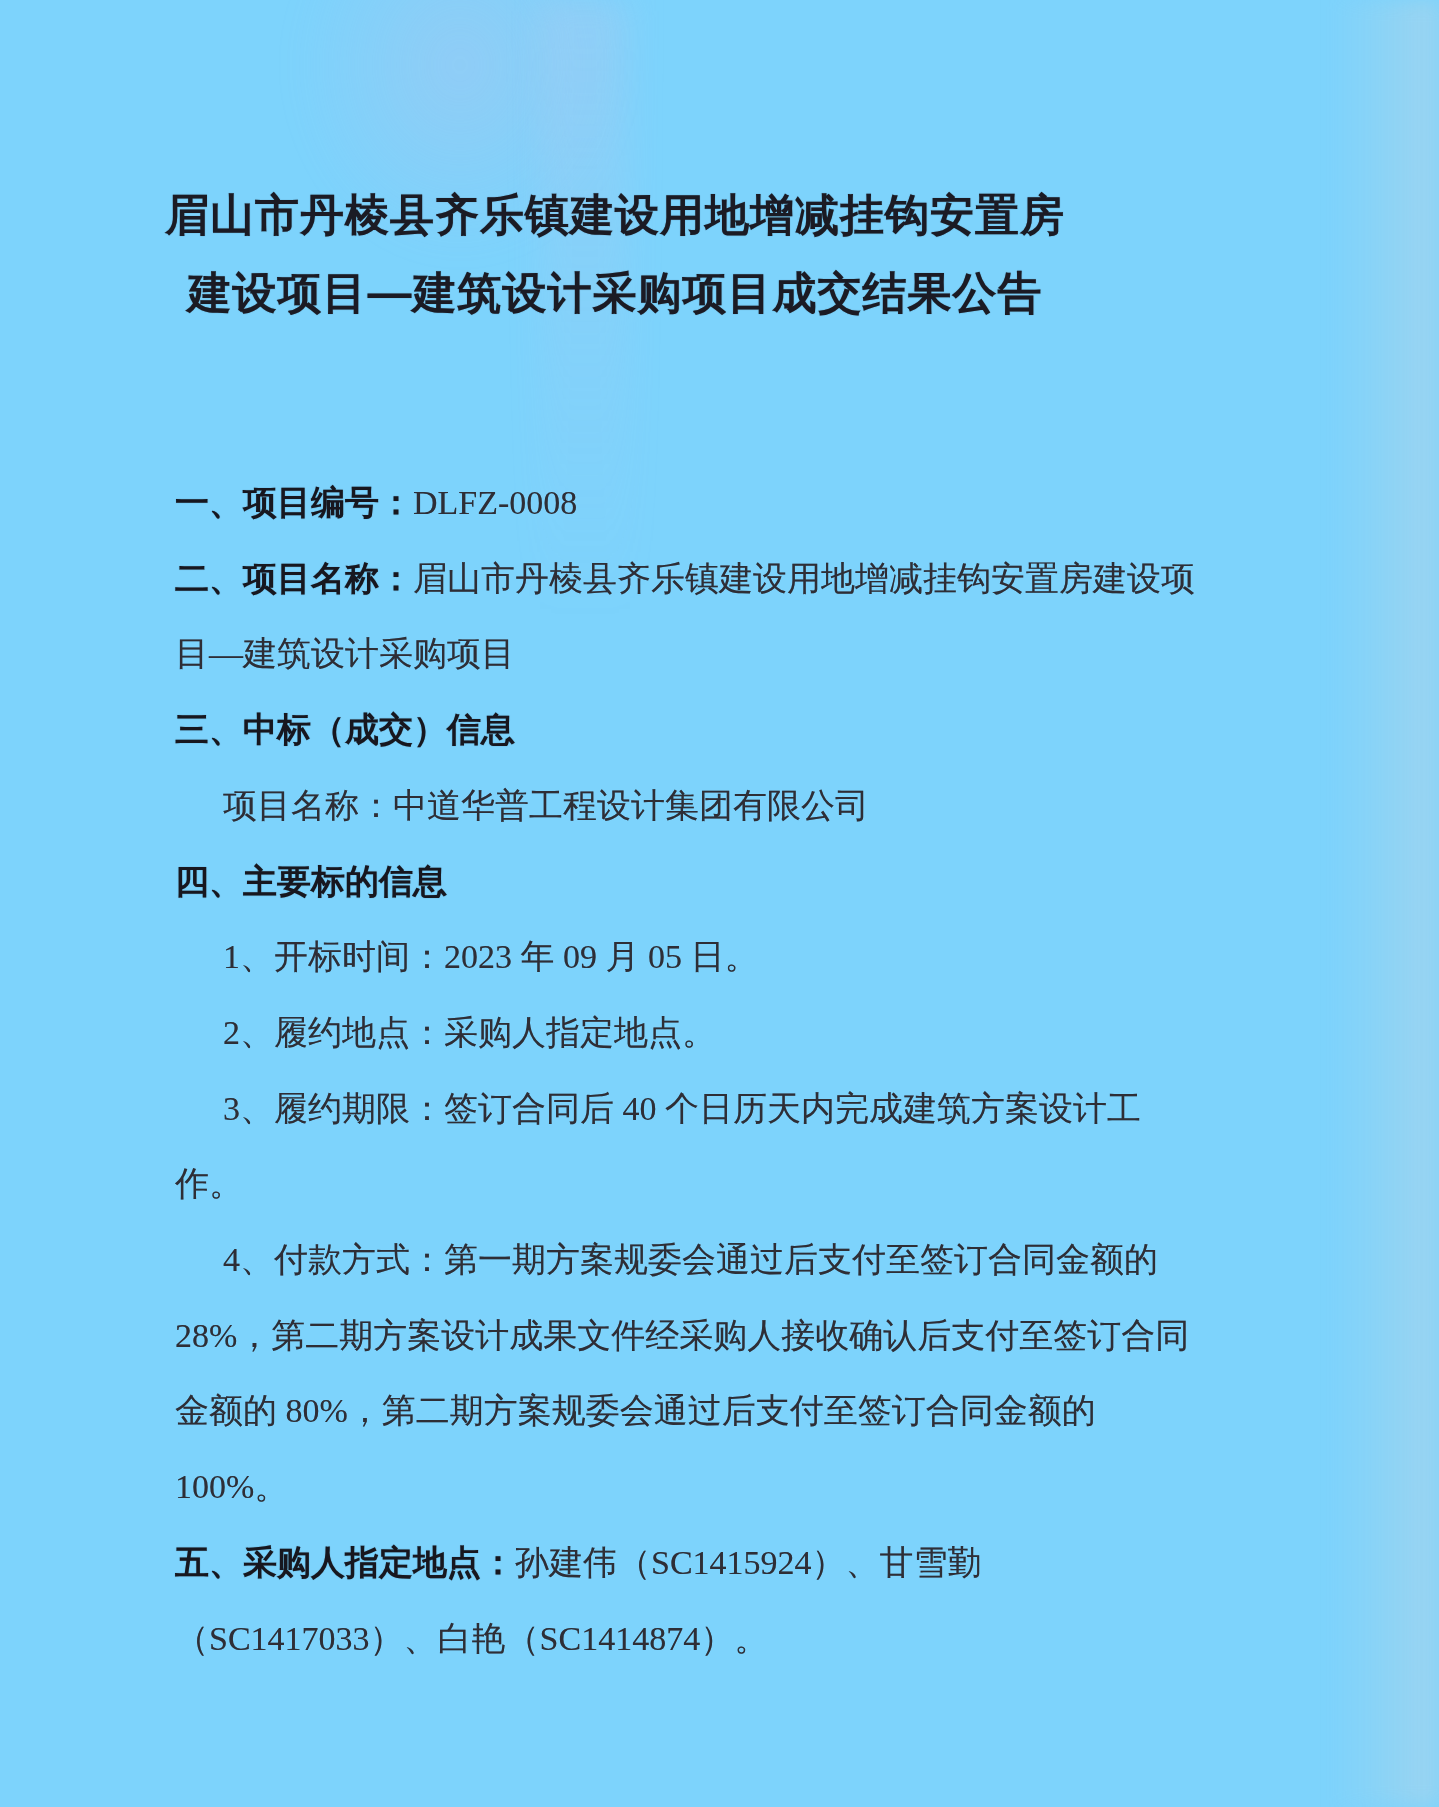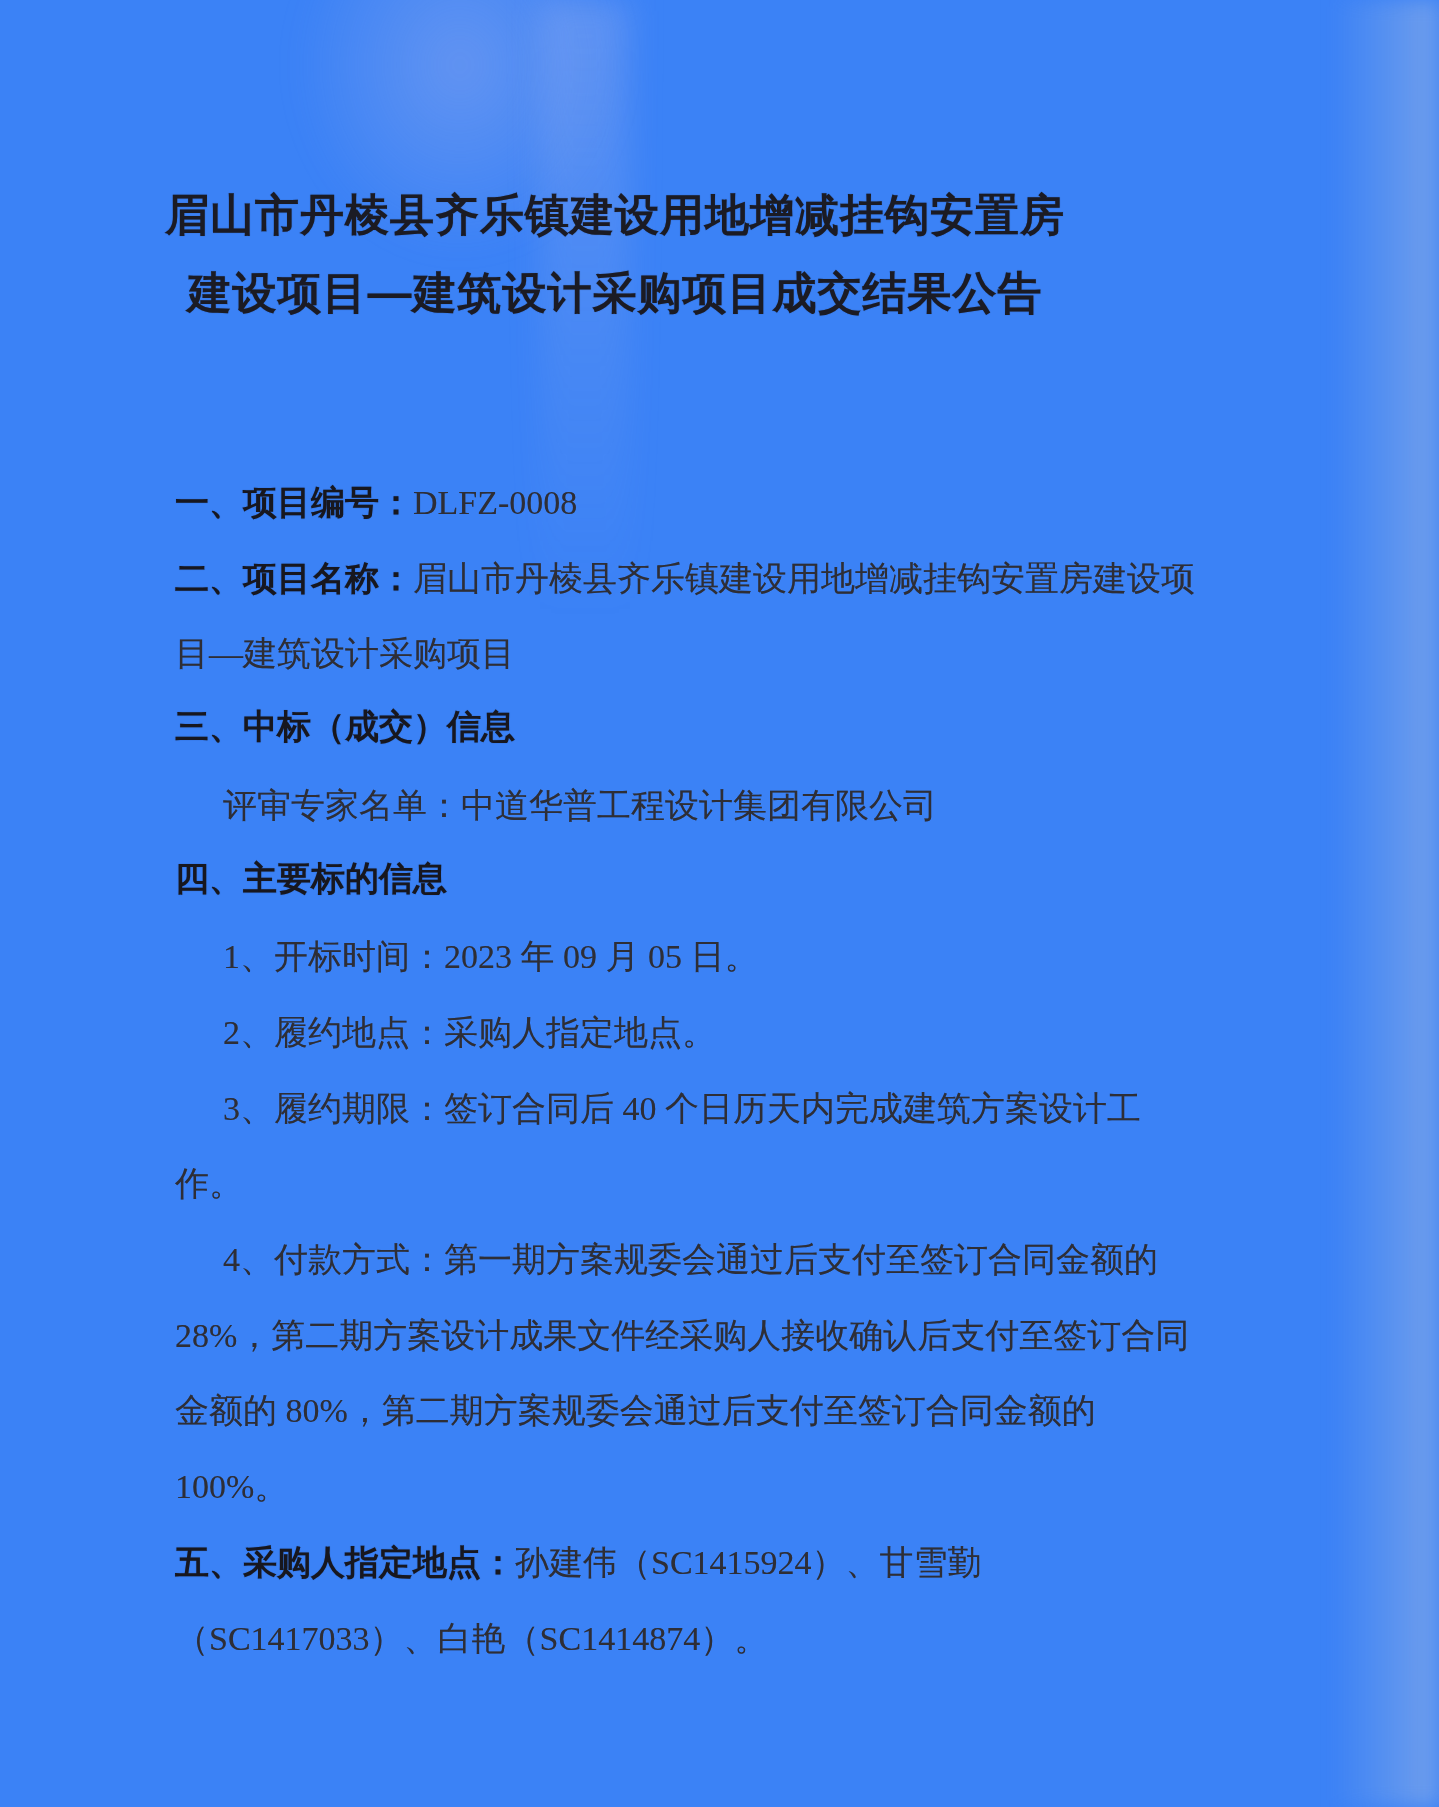--- a/index.html
+++ b/index.html
@@ -4,21 +4,21 @@
 <style>
   html, body { margin: 0; padding: 0; }
   body {
     width: 1439px; height: 1807px;
     background: #f2f2f3;
     font-family: "Liberation Serif", "DejaVu Serif", serif;
   }
   .page {
     position: relative;
     width: 1439px; height: 1807px;
-    background: #3b82f6;
+    background: #7dd3fc;
     overflow: hidden;
     color: #2e2e36;
   }
   
   .artifact-a {
     position: absolute; left: 290px; top: -40px; width: 340px; height: 300px;
     background: radial-gradient(ellipse at 50% 35%, rgba(190,190,232,0.30), rgba(190,190,232,0) 70%);
     filter: blur(14px);
     pointer-events: none;
   }
@@ -51,21 +51,21 @@
   }
   .body-col p { margin: 0; padding: 0; }
   .indent { text-indent: 48px; }
   .b {
     font-family: "Liberation Sans", "DejaVu Sans", sans-serif;
     font-weight: bold;
     color: #17171f;
     text-shadow: 0 0 1px rgba(23,23,31,0.4);
   }
   .heading {
-    font-family: Liberation Mono, monospace;
+    font-family: Liberation Sans, sans-serif;
     font-weight: bold;
     color: #17171f;
     text-shadow: 0 0 1px rgba(23,23,31,0.4);
   }
 </style>
 </head>
 <body>
 
 <div class="page">
   <div class="artifact-a"></div>
@@ -78,21 +78,21 @@
   </div>
 
   <div class="body-col">
 
     <p><span class="b">一、项目编号：</span><span>DLFZ-0008</span></p>
 
     <p><span class="b">二、项目名称：</span><span>眉山市丹棱县齐乐镇建设用地增减挂钩安置房建设项目—建筑设计采购项目</span></p>
 
     <p class="heading">三、中标（成交）信息</p>
 
-    <p class="indent"><span>评审专家名单：</span><span>中道华普工程设计集团有限公司</span></p>
+    <p class="indent"><span>项目名称：</span><span>中道华普工程设计集团有限公司</span></p>
 
 
 
     <p class="heading">四、主要标的信息</p>
 
     <p class="indent">1、开标时间：2023 年 09 月 05 日。</p>
 
     <p class="indent">2、履约地点：采购人指定地点。</p>
 
     <p class="indent">3、履约期限：签订合同后 40 个日历天内完成建筑方案设计工作。</p>

